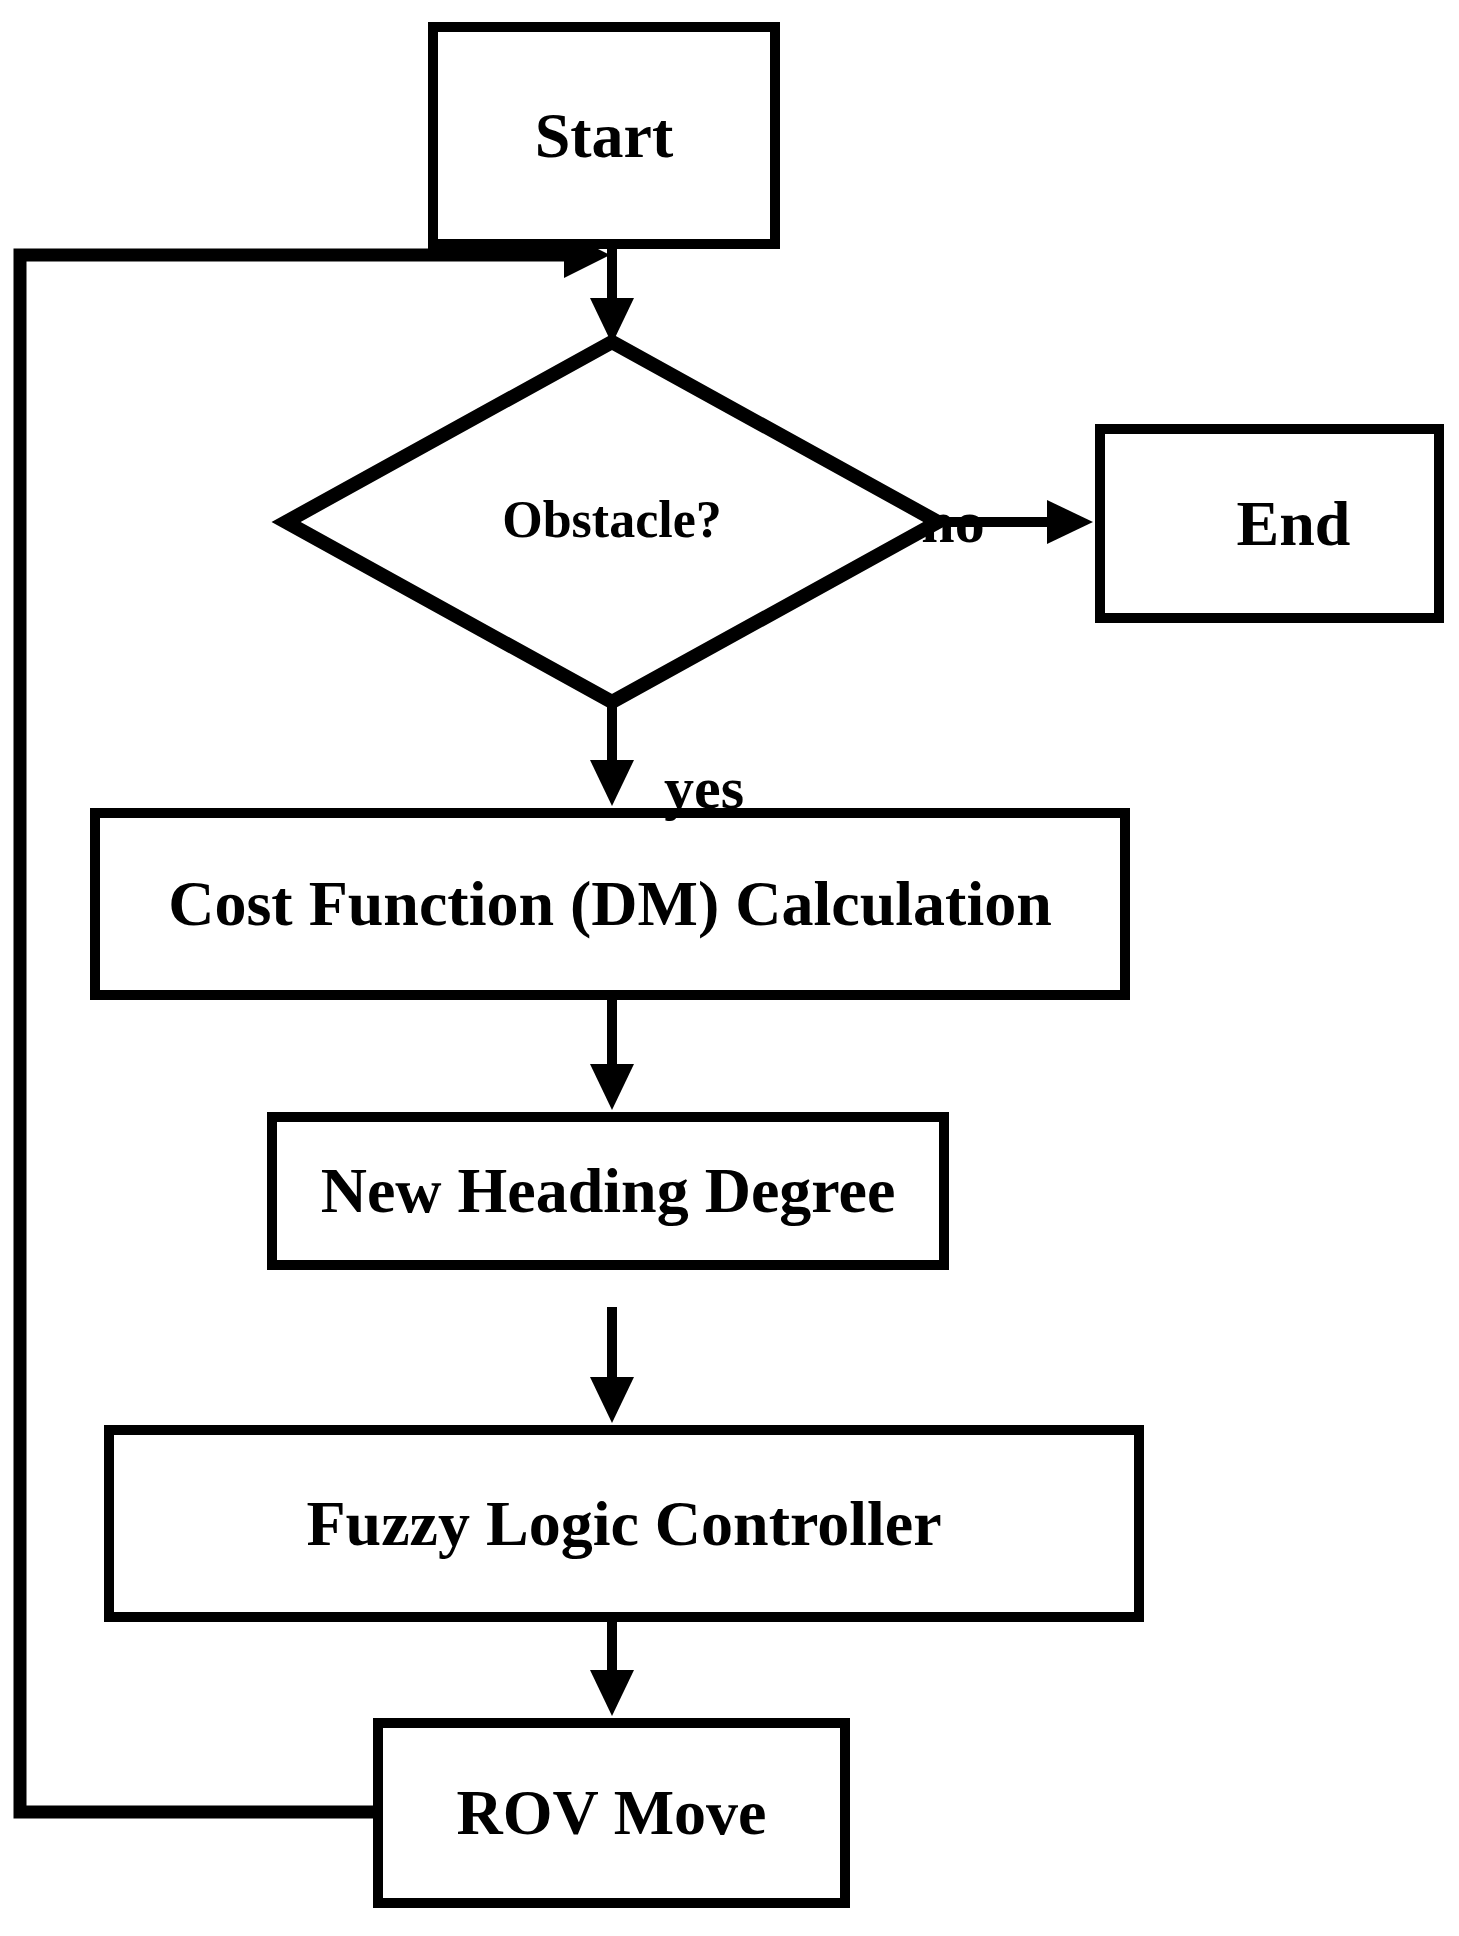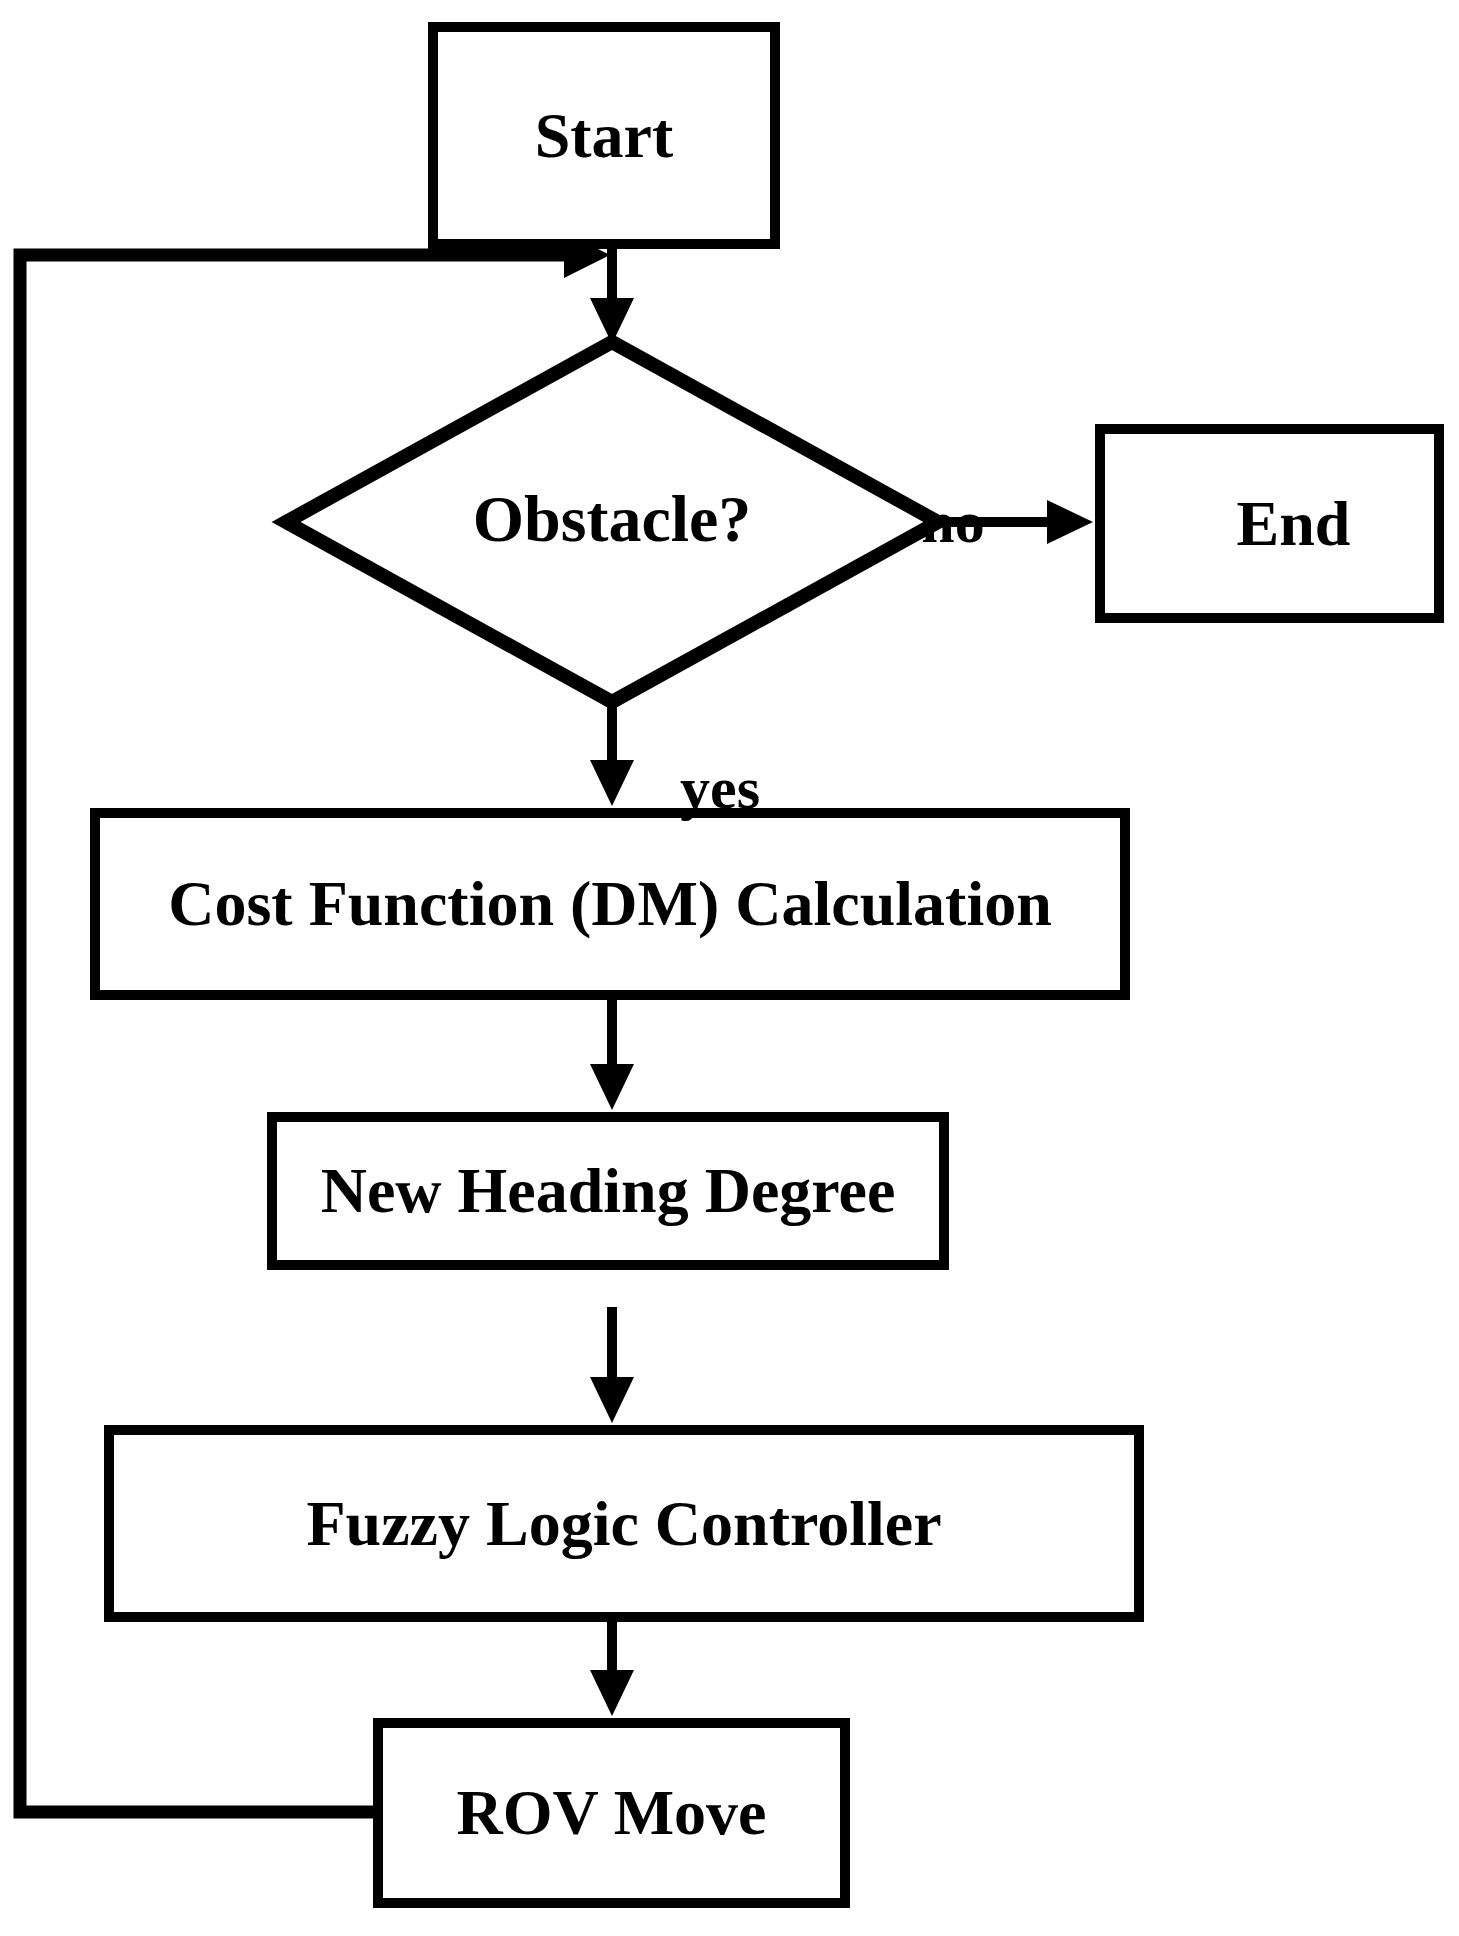--- a/index.html
+++ b/index.html
@@ -41,32 +41,32 @@
   .node-end     { left: 1095px; top: 424px;  width: 349px;  height: 199px; padding-left: 48px; }
   .node-cost    { left: 90px;   top: 808px;  width: 1040px; height: 192px; }
   .node-heading { left: 267px;  top: 1112px; width: 682px;  height: 158px; }
   .node-fuzzy   { left: 104px;   top: 1425px; width: 1040px; height: 197px; }
   .node-rov     { left: 373px;  top: 1718px; width: 477px;  height: 190px; }
   .decision-label {
     position: absolute;
     left: 612px;
     top: 522px;
     transform: translate(-50%, -54%);
-    font-size: 66px;
+    font-size: 52px;
     white-space: nowrap;
   }
   .edge-label {
     position: absolute;
     transform: translate(-50%, -50%);
     font-size: 60px;
     white-space: nowrap;
     margin-top: 40px;
   }
   .edge-label-no  { left: 953px; top: 482px; }
-  .edge-label-yes { left: 720px; top: 748px; }
+  .edge-label-yes { left: 704px; top: 748px; }
   svg .stroke {
     stroke: #000000;
     fill: none;
   }
   svg .fill {
     fill: #000000;
     stroke: none;
   }
 </style>
 </head>

